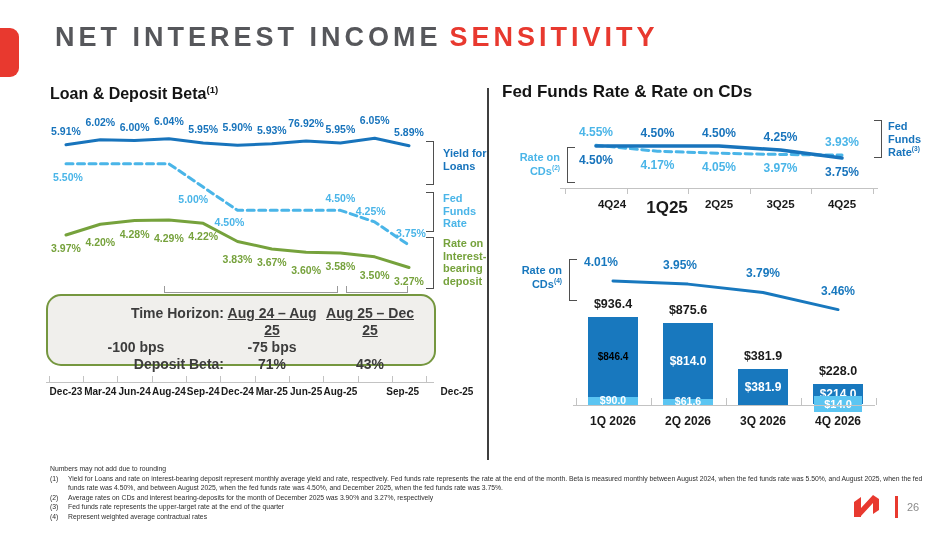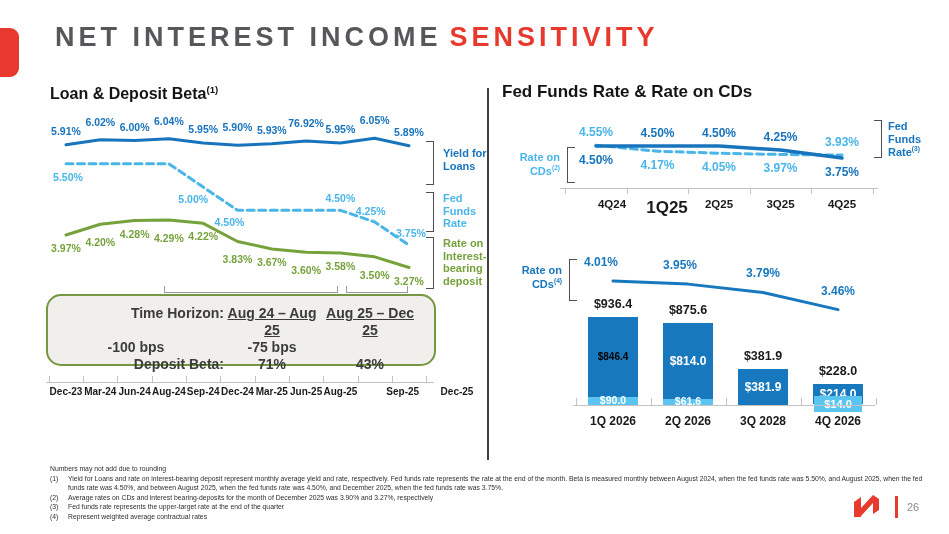--- a/index.html
+++ b/index.html
@@ -207,21 +207,21 @@
       <span class="pt-label" style="left: 263px; top: 18.44px; color: rgb(24, 120, 190); font-size: 12px;">3.79%</span>
       <span class="pt-label" style="left: 338px; top: 35.6px; color: rgb(24, 120, 190); font-size: 12px;">3.46%</span>
       <div style="position: absolute; left: 73px; top: 150px; width: 302px; height: 1px; background: rgb(195, 195, 195);"></div>
       <div style="position: absolute; left: 75.5px; top: 143px; width: 1px; height: 7px; background: rgb(195, 195, 195);"></div>
       <div style="position: absolute; left: 150.5px; top: 143px; width: 1px; height: 7px; background: rgb(195, 195, 195);"></div>
       <div style="position: absolute; left: 225.5px; top: 143px; width: 1px; height: 7px; background: rgb(195, 195, 195);"></div>
       <div style="position: absolute; left: 300.5px; top: 143px; width: 1px; height: 7px; background: rgb(195, 195, 195);"></div>
       <div style="position: absolute; left: 375.5px; top: 143px; width: 1px; height: 7px; background: rgb(195, 195, 195);"></div>
       <span class="cat-label" style="left: 113px; top: 160px; font-size: 12px;">1Q 2026</span>
       <span class="cat-label" style="left: 188px; top: 160px; font-size: 12px;">2Q 2026</span>
-      <span class="cat-label" style="left: 263px; top: 160px; font-size: 12px;">3Q 2028</span>
+      <span class="cat-label" style="left: 263px; top: 160px; font-size: 12px;">3Q 2026</span>
       <span class="cat-label" style="left: 338px; top: 160px; font-size: 12px;">4Q 2026</span>
     </div>
 
   <div id="footnotes">
     <div class="fn-line">Numbers may not add due to rounding</div>
     <div class="fn-row">
         <span>(1)</span>
         <span>Yield for Loans and rate on interest-bearing deposit represent monthly average yield and rate, respectively. Fed funds rate represents the rate at the end of the month.  Beta is measured monthly between August 2024, when the fed funds rate was 5.50%, and August 2025, when the fed funds rate was 4.50%, and between August 2025, when the fed funds rate was 4.50%, and December 2025, when the fed funds rate was 3.75%.</span>
       </div>
     <div class="fn-row">

